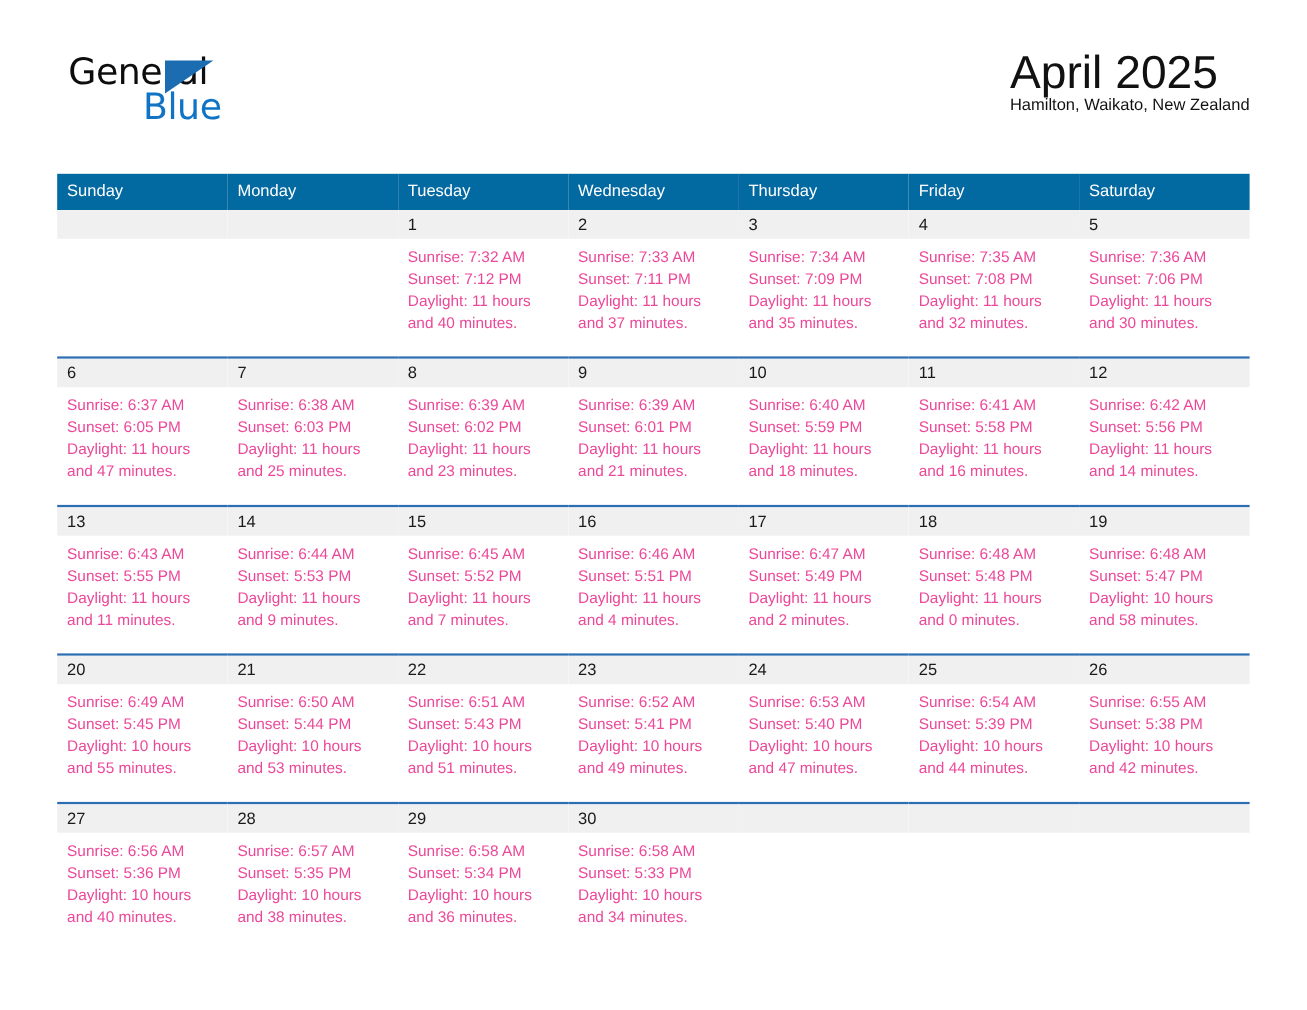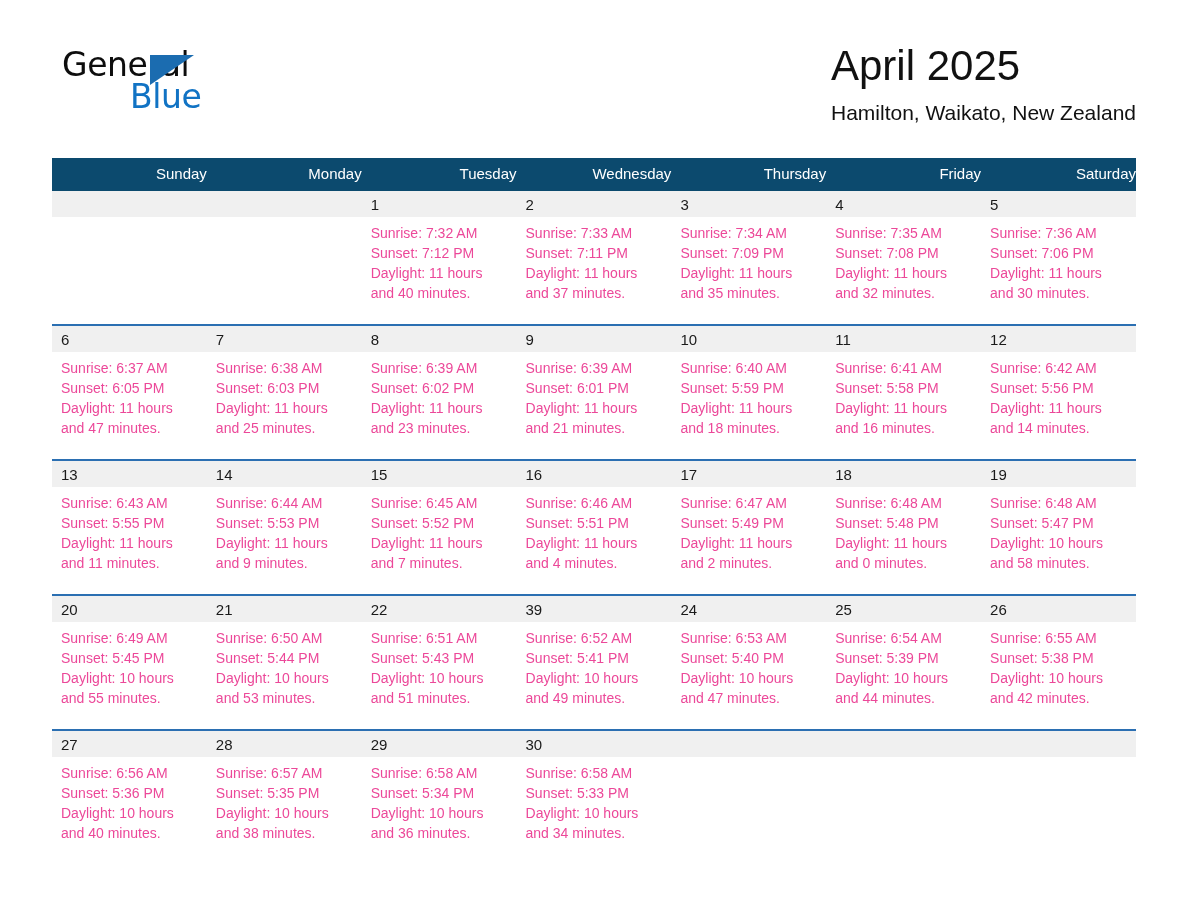--- a/index.html
+++ b/index.html
@@ -76,43 +76,42 @@
   }
   .month-title {
     font-size: 42px;
     font-weight: 400;
     color: #111111;
     line-height: 1.05;
     letter-spacing: 0px;
     white-space: nowrap;
   }
   .location-title {
-    margin-top: 13px;
-    font-size: 21px;
+    font-size: 15px;
     font-weight: 400;
     color: #111111;
     line-height: 1.1;
     white-space: nowrap;
   }
 
   
   .calendar {
     position: absolute;
     left: 52px;
     top: 158px;
     width: 1084px;
     border-collapse: collapse;
     table-layout: fixed;
   }
   .calendar th {
-    background: #0c4a6e;
+    background: #0369a1;
     color: #ffffff;
     font-size: 15px;
     font-weight: 400;
-    text-align: right;
+    text-align: left;
     padding: 7px 0 8px 9px;
     line-height: 1.2;
     border: none;
     width: 14.2857%;
   }
   .calendar td {
     vertical-align: top;
     padding: 0;
     border: none;
     width: 14.2857%;
@@ -429,21 +428,21 @@
               <div class="daynum">22</div>
               <div class="details">
                 <div>Sunrise: 6:51 AM</div>
                 <div>Sunset: 5:43 PM</div>
                 <div class="wrap">Daylight: 10 hours and 51 minutes.</div>
               </div>
             </div>
           </td>
           <td>
             <div class="cell">
-              <div class="daynum">39</div>
+              <div class="daynum">23</div>
               <div class="details">
                 <div>Sunrise: 6:52 AM</div>
                 <div>Sunset: 5:41 PM</div>
                 <div class="wrap">Daylight: 10 hours and 49 minutes.</div>
               </div>
             </div>
           </td>
           <td>
             <div class="cell">
               <div class="daynum">24</div>

